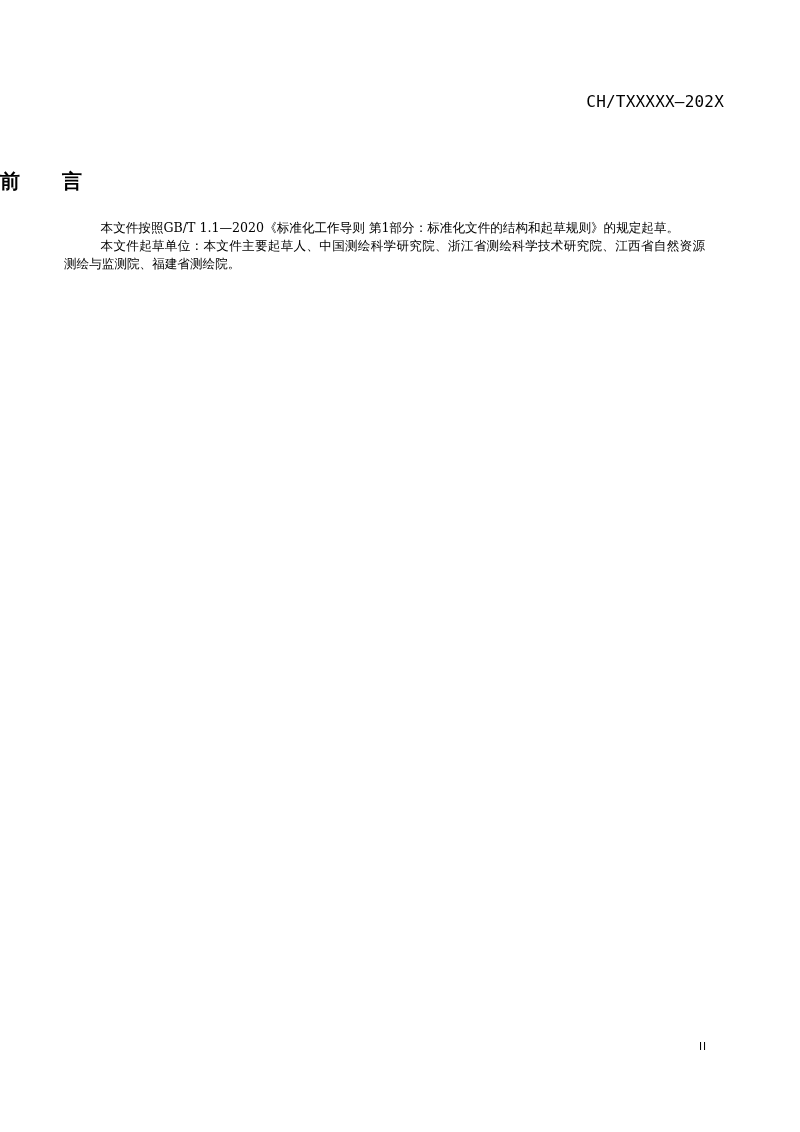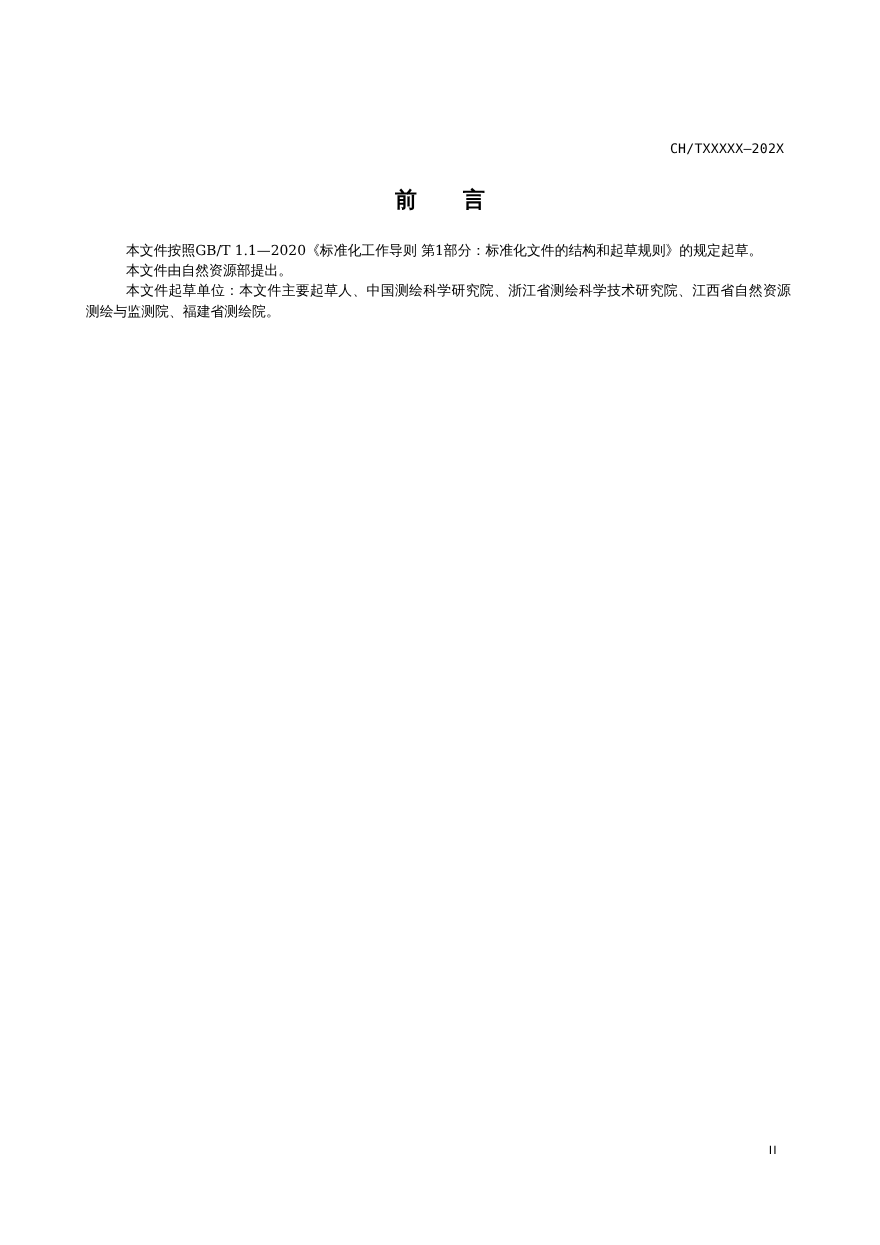--- a/index.html
+++ b/index.html
@@ -11,43 +11,41 @@
     width: 800px;
     height: 1132px;
     position: relative;
     overflow: hidden;
     color: #000000;
     font-family: "DejaVu Serif", "Liberation Serif", serif;
   }
   .doc-code {
     position: absolute;
     top: 92px;
-    right: 87px;
+    right: 76px;
     font-family: "DejaVu Sans Mono", "Liberation Mono", monospace;
-    font-size: 12px;
+    font-size: 16px;
     letter-spacing: 0.2px;
-    margin-top: 36px;
   }
   .title {
     position: absolute;
     top: 168px;
     left: 0;
     width: 800px;
-    text-align: center;
     font-family: Liberation Serif, serif;
     font-size: 20px;
     font-weight: bold;
     letter-spacing: 0;
   }
   .title span { display: inline-block; }
   .title .gap { width: 42px; }
   .body-text {
     position: absolute;
     top: 219px;
-    left: 78px;
+    left: 64px;
     width: 641px;
     font-size: 12.6px;
     line-height: 18.2px;
     text-align: justify;
     text-justify: inter-ideograph;
   }
   .para {
     margin: 0;
     text-indent: 2.9em;
   }
@@ -64,17 +62,16 @@
 <body>
 
 <div class="doc-code">CH/TXXXXX—202X</div>
 
 <div class="title">
   <span>前</span><span class="gap"></span><span>言</span>
 </div>
 
 <div class="body-text">
   <p class="para">本文件按照GB/T 1.1—2020《标准化工作导则  第1部分：标准化文件的结构和起草规则》的规定起草。</p>
-  <p class="para">本文件由自然资源部提出。</p>
   <p class="para">本文件起草单位：本文件主要起草人、中国测绘科学研究院、浙江省测绘科学技术研究院、江西省自然资源测绘与监测院、福建省测绘院。</p>
 </div>
 
 <div class="page-number">II</div>
 
 </body></html>

